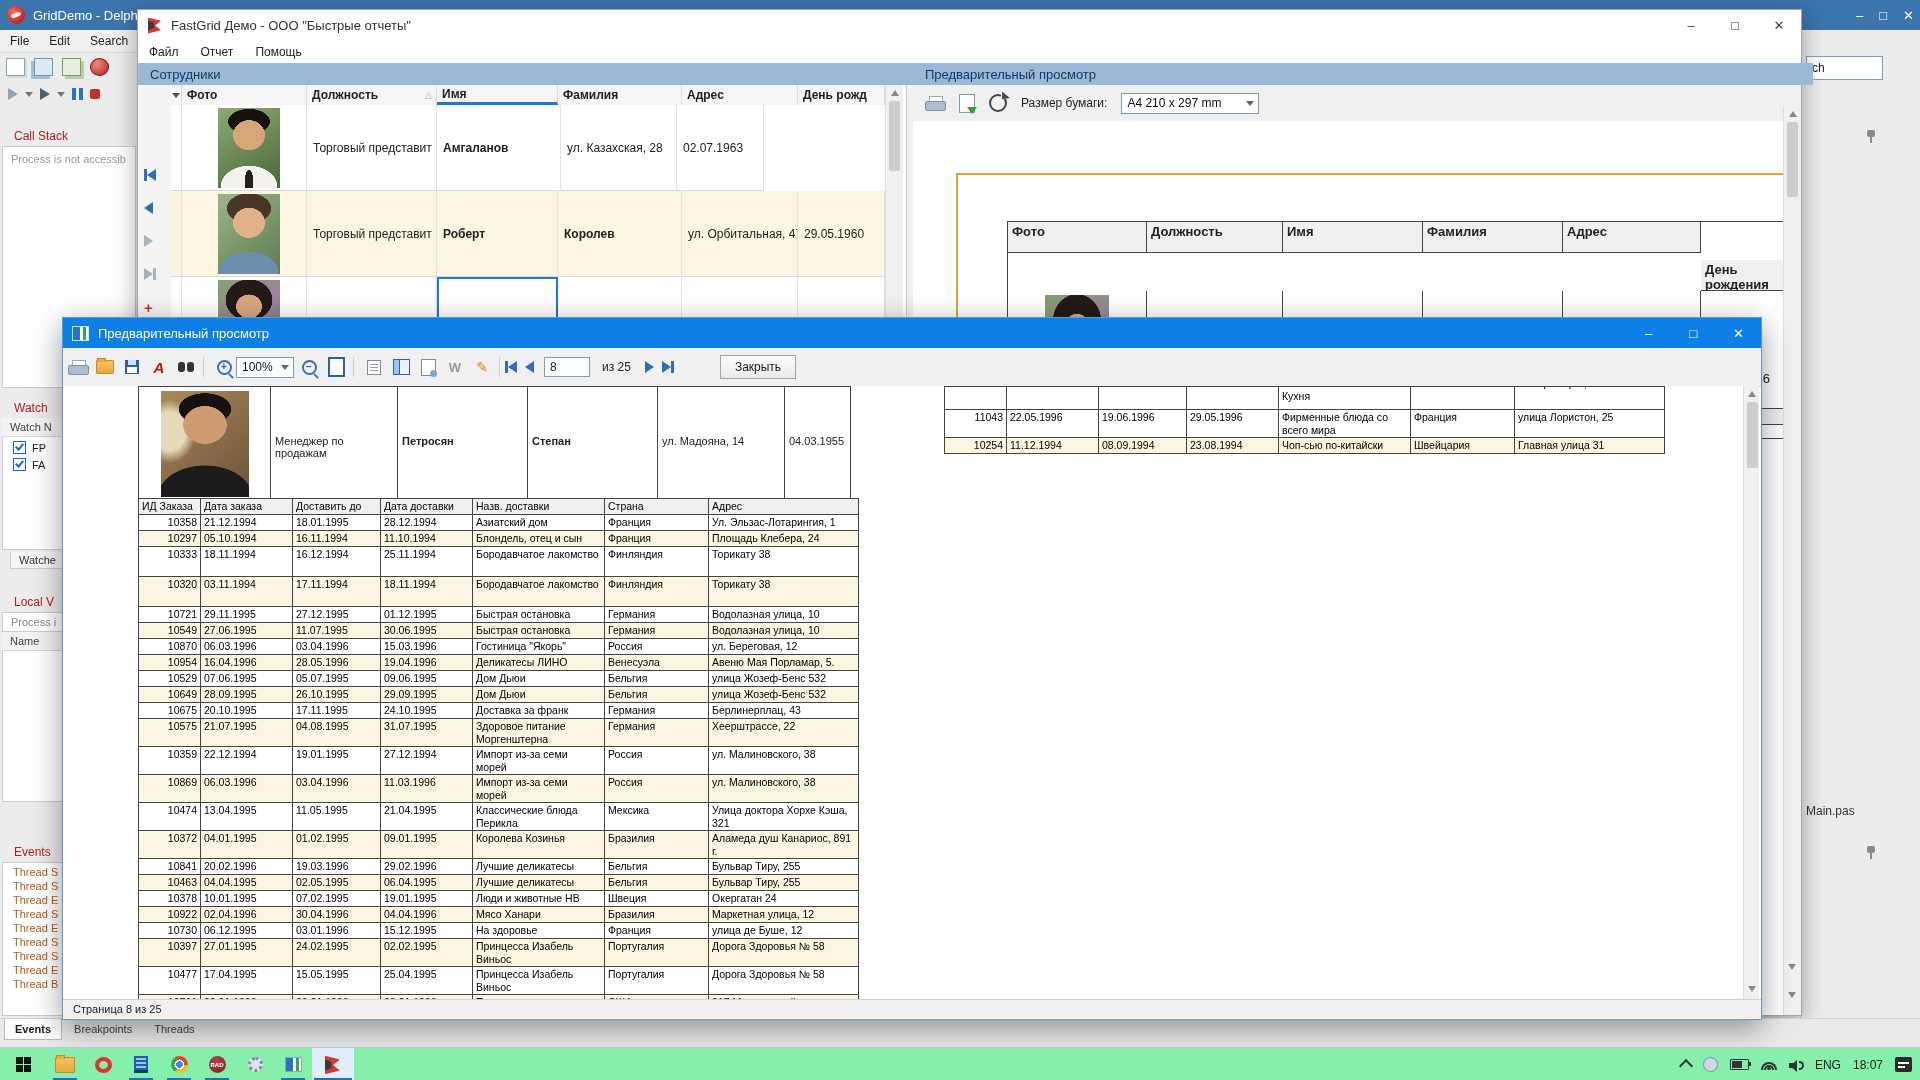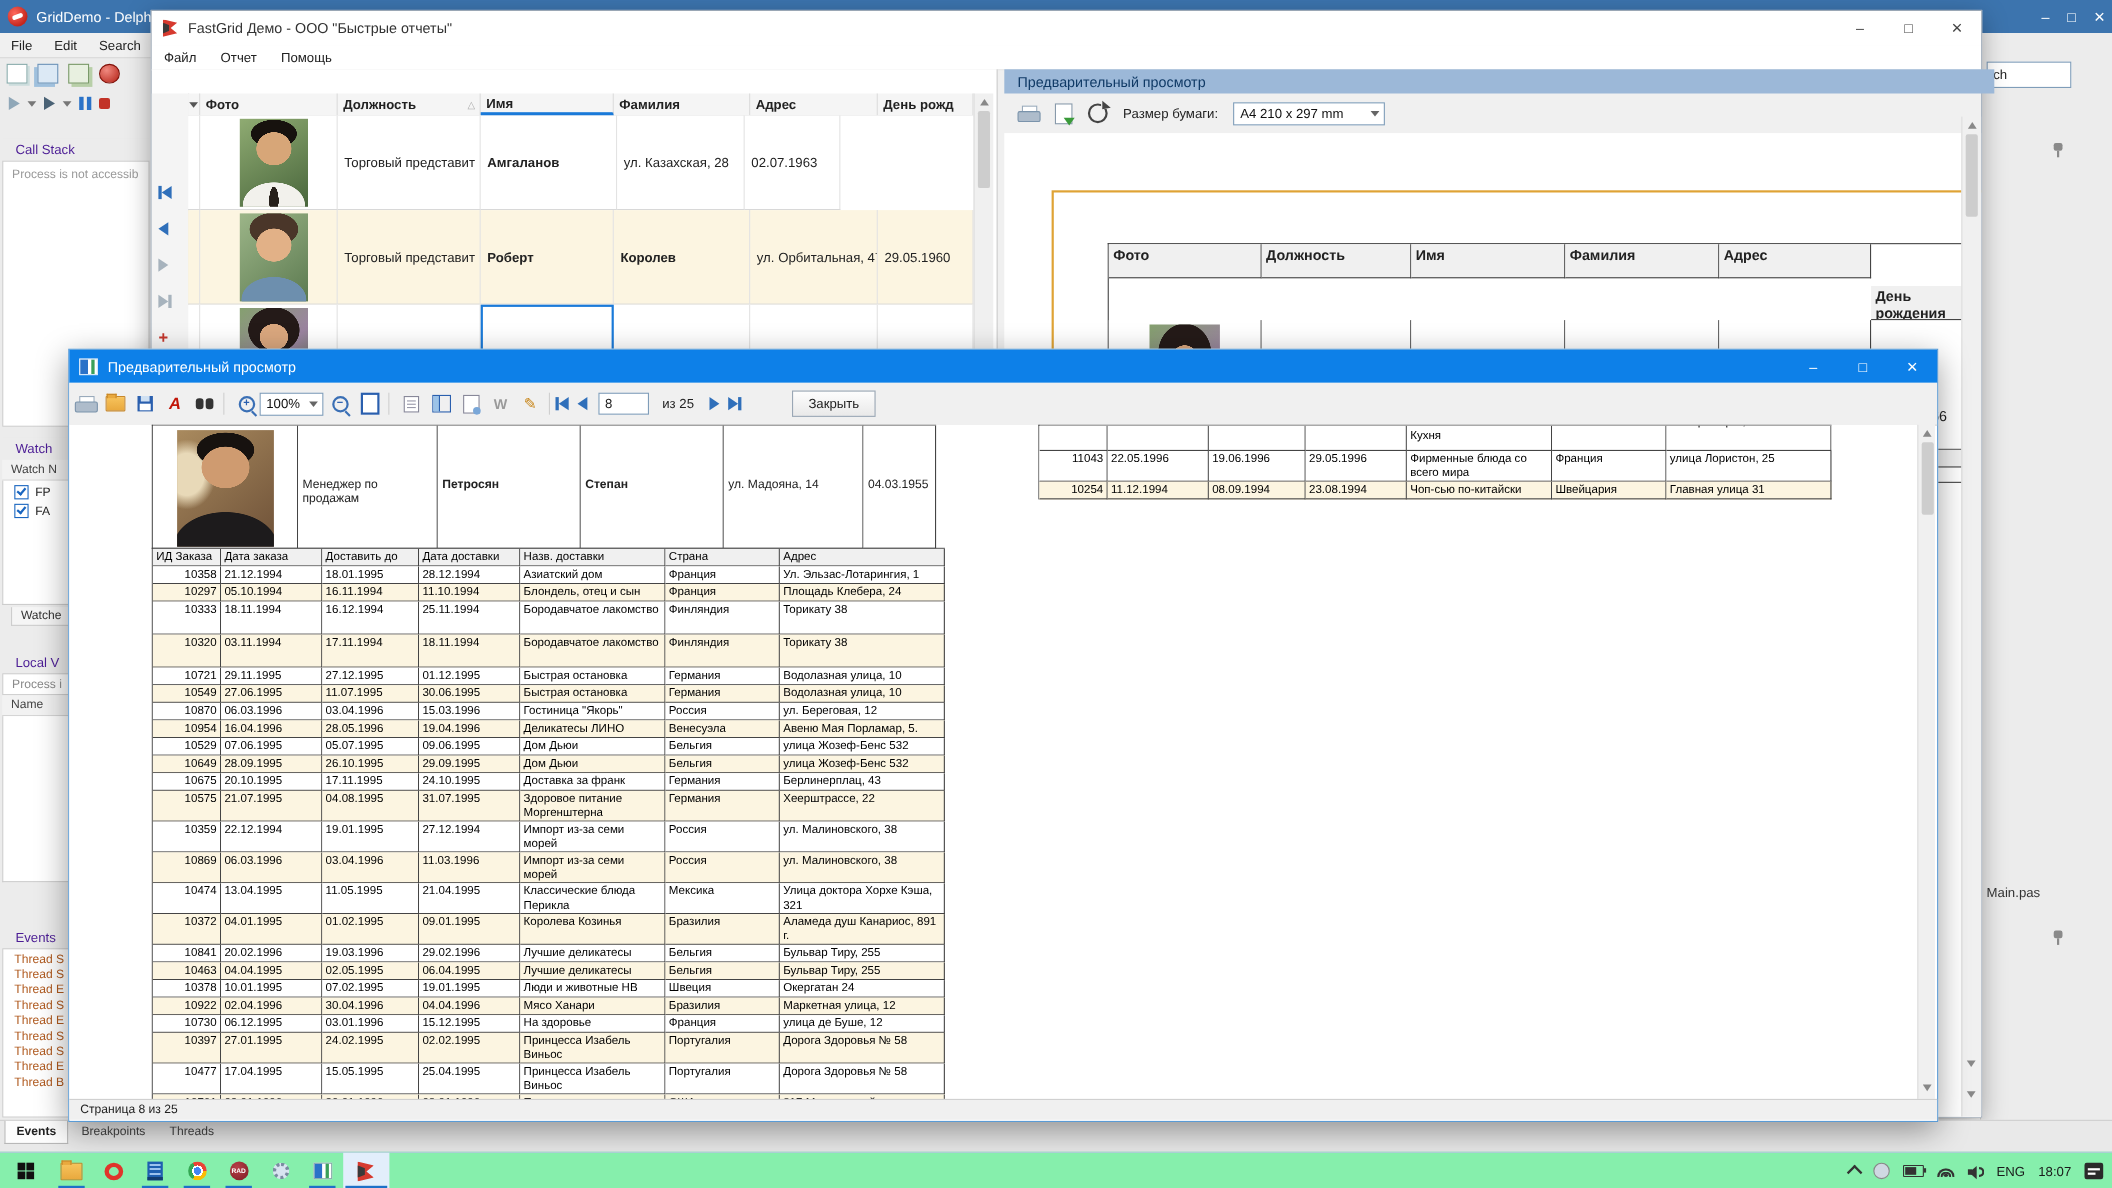--- a/index.html
+++ b/index.html
@@ -22,21 +22,21 @@
   .mi-win{background:#dce9f5;border:1px solid #6f94b8;box-shadow:-3px 3px 0 #9fc0dd;}
   .mi-stack{background:#e8f0e0;border:1px solid #7a9a6a;box-shadow:3px 3px 0 #b8cfa8;}
   .mi-ball{border-radius:50%;background:radial-gradient(circle at 35% 30%,#f08a80,#b32015);border:1px solid #801008;}
   #delphi-tb2{left:8px;top:88px;display:flex;align-items:center;gap:7px;}
   .tri-run{width:0;height:0;border-top:6px solid transparent;border-bottom:6px solid transparent;border-left:10px solid #8fa7b8;}
   .tri-run.dark{border-left-color:#4a6275;}
   .caret{width:0;height:0;border-left:4px solid transparent;border-right:4px solid transparent;border-top:5px solid #777;}
   .pause-ic{display:flex;gap:3px;}
   .pause-ic i{display:block;width:4px;height:12px;background:#2a72c8;}
   .stop-ic{width:10px;height:10px;background:#c23227;border-radius:2px;}
-  .dpanel-cap{font-size:12px;color:#4c1d95;height:20px;display:flex;align-items:center;padding-left:12px;
+  .dpanel-cap{font-size:12px;color:#b91c1c;height:20px;display:flex;align-items:center;padding-left:12px;
     background:#ececec;text-align:right;}
   .dpanel-body{background:#fff;border:1px solid #cdcdcd;}
   #call-stack{left:2px;top:126px;width:134px;}
   #call-stack .dpanel-body{height:240px;}
   .gray-msg{color:#9a9a9a;font-size:11px;padding:6px 0 0 8px;}
   #watch-panel{left:2px;top:398px;width:134px;}
   .col-head{background:#f2f2f2;border-bottom:1px solid #d5d5d5;font-size:11px;color:#444;
     height:18px;display:flex;align-items:center;padding-left:8px;}
   #watch-body{height:112px;background:#fff;border:1px solid #cdcdcd;border-top:none;}
   .cb-row{display:flex;align-items:center;gap:6px;padding:4px 0 0 10px;font-size:11px;color:#222;}
@@ -391,20 +391,21 @@
         <span class="fg-btn">✕</span>
       </div>
     </div>
     <div class="abs" id="fg-menubar">
         <span class="dmenu-item">Файл</span>
         <span class="dmenu-item">Отчет</span>
         <span class="dmenu-item">Помощь</span>
       </div>
 
     <div class="abs" id="emp-panel">
+      <div class="abs cap-bar" id="emp-cap">Сотрудники</div>
       <div class="abs" id="dbnav">
         <span class="navg" style="top:84px;">
             <i class="vbar"></i>
             <i class="tri-l"></i>
           </span>
         <span class="navg" style="top:117px;">
             <i class="tri-l"></i>
           </span>
         <span class="navg" style="top:150px;">
             <i class="tri-r"></i>

